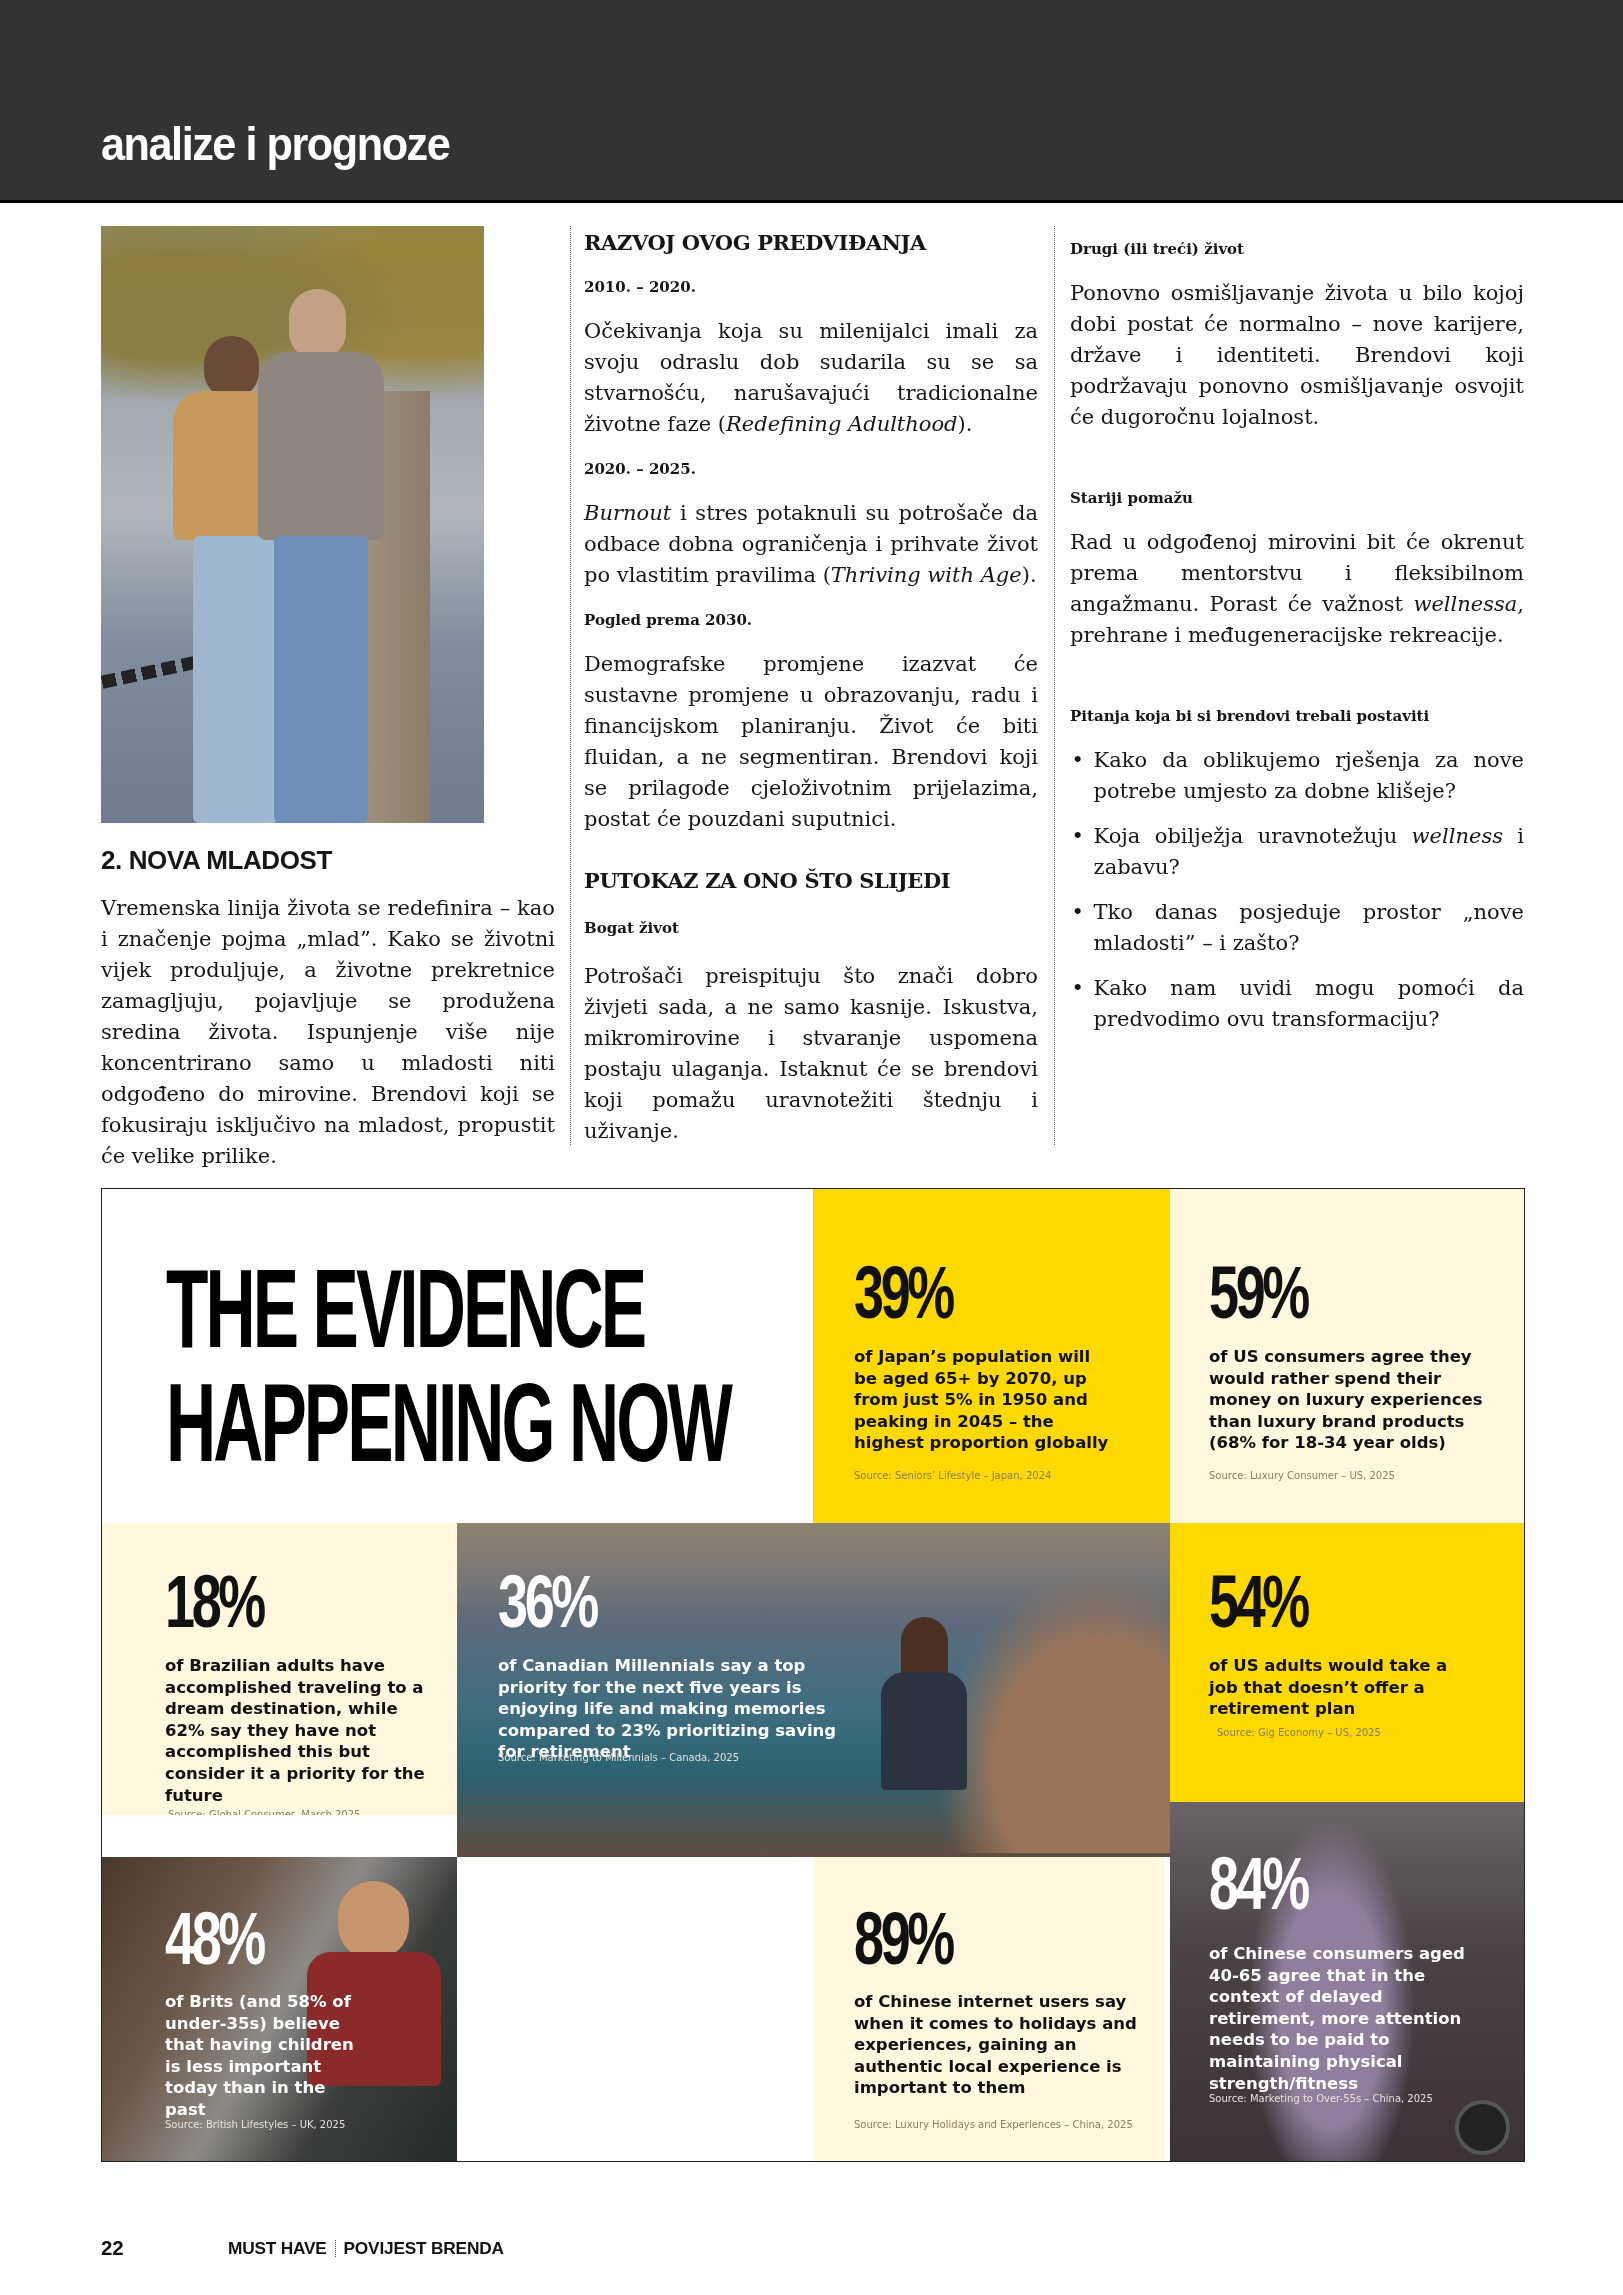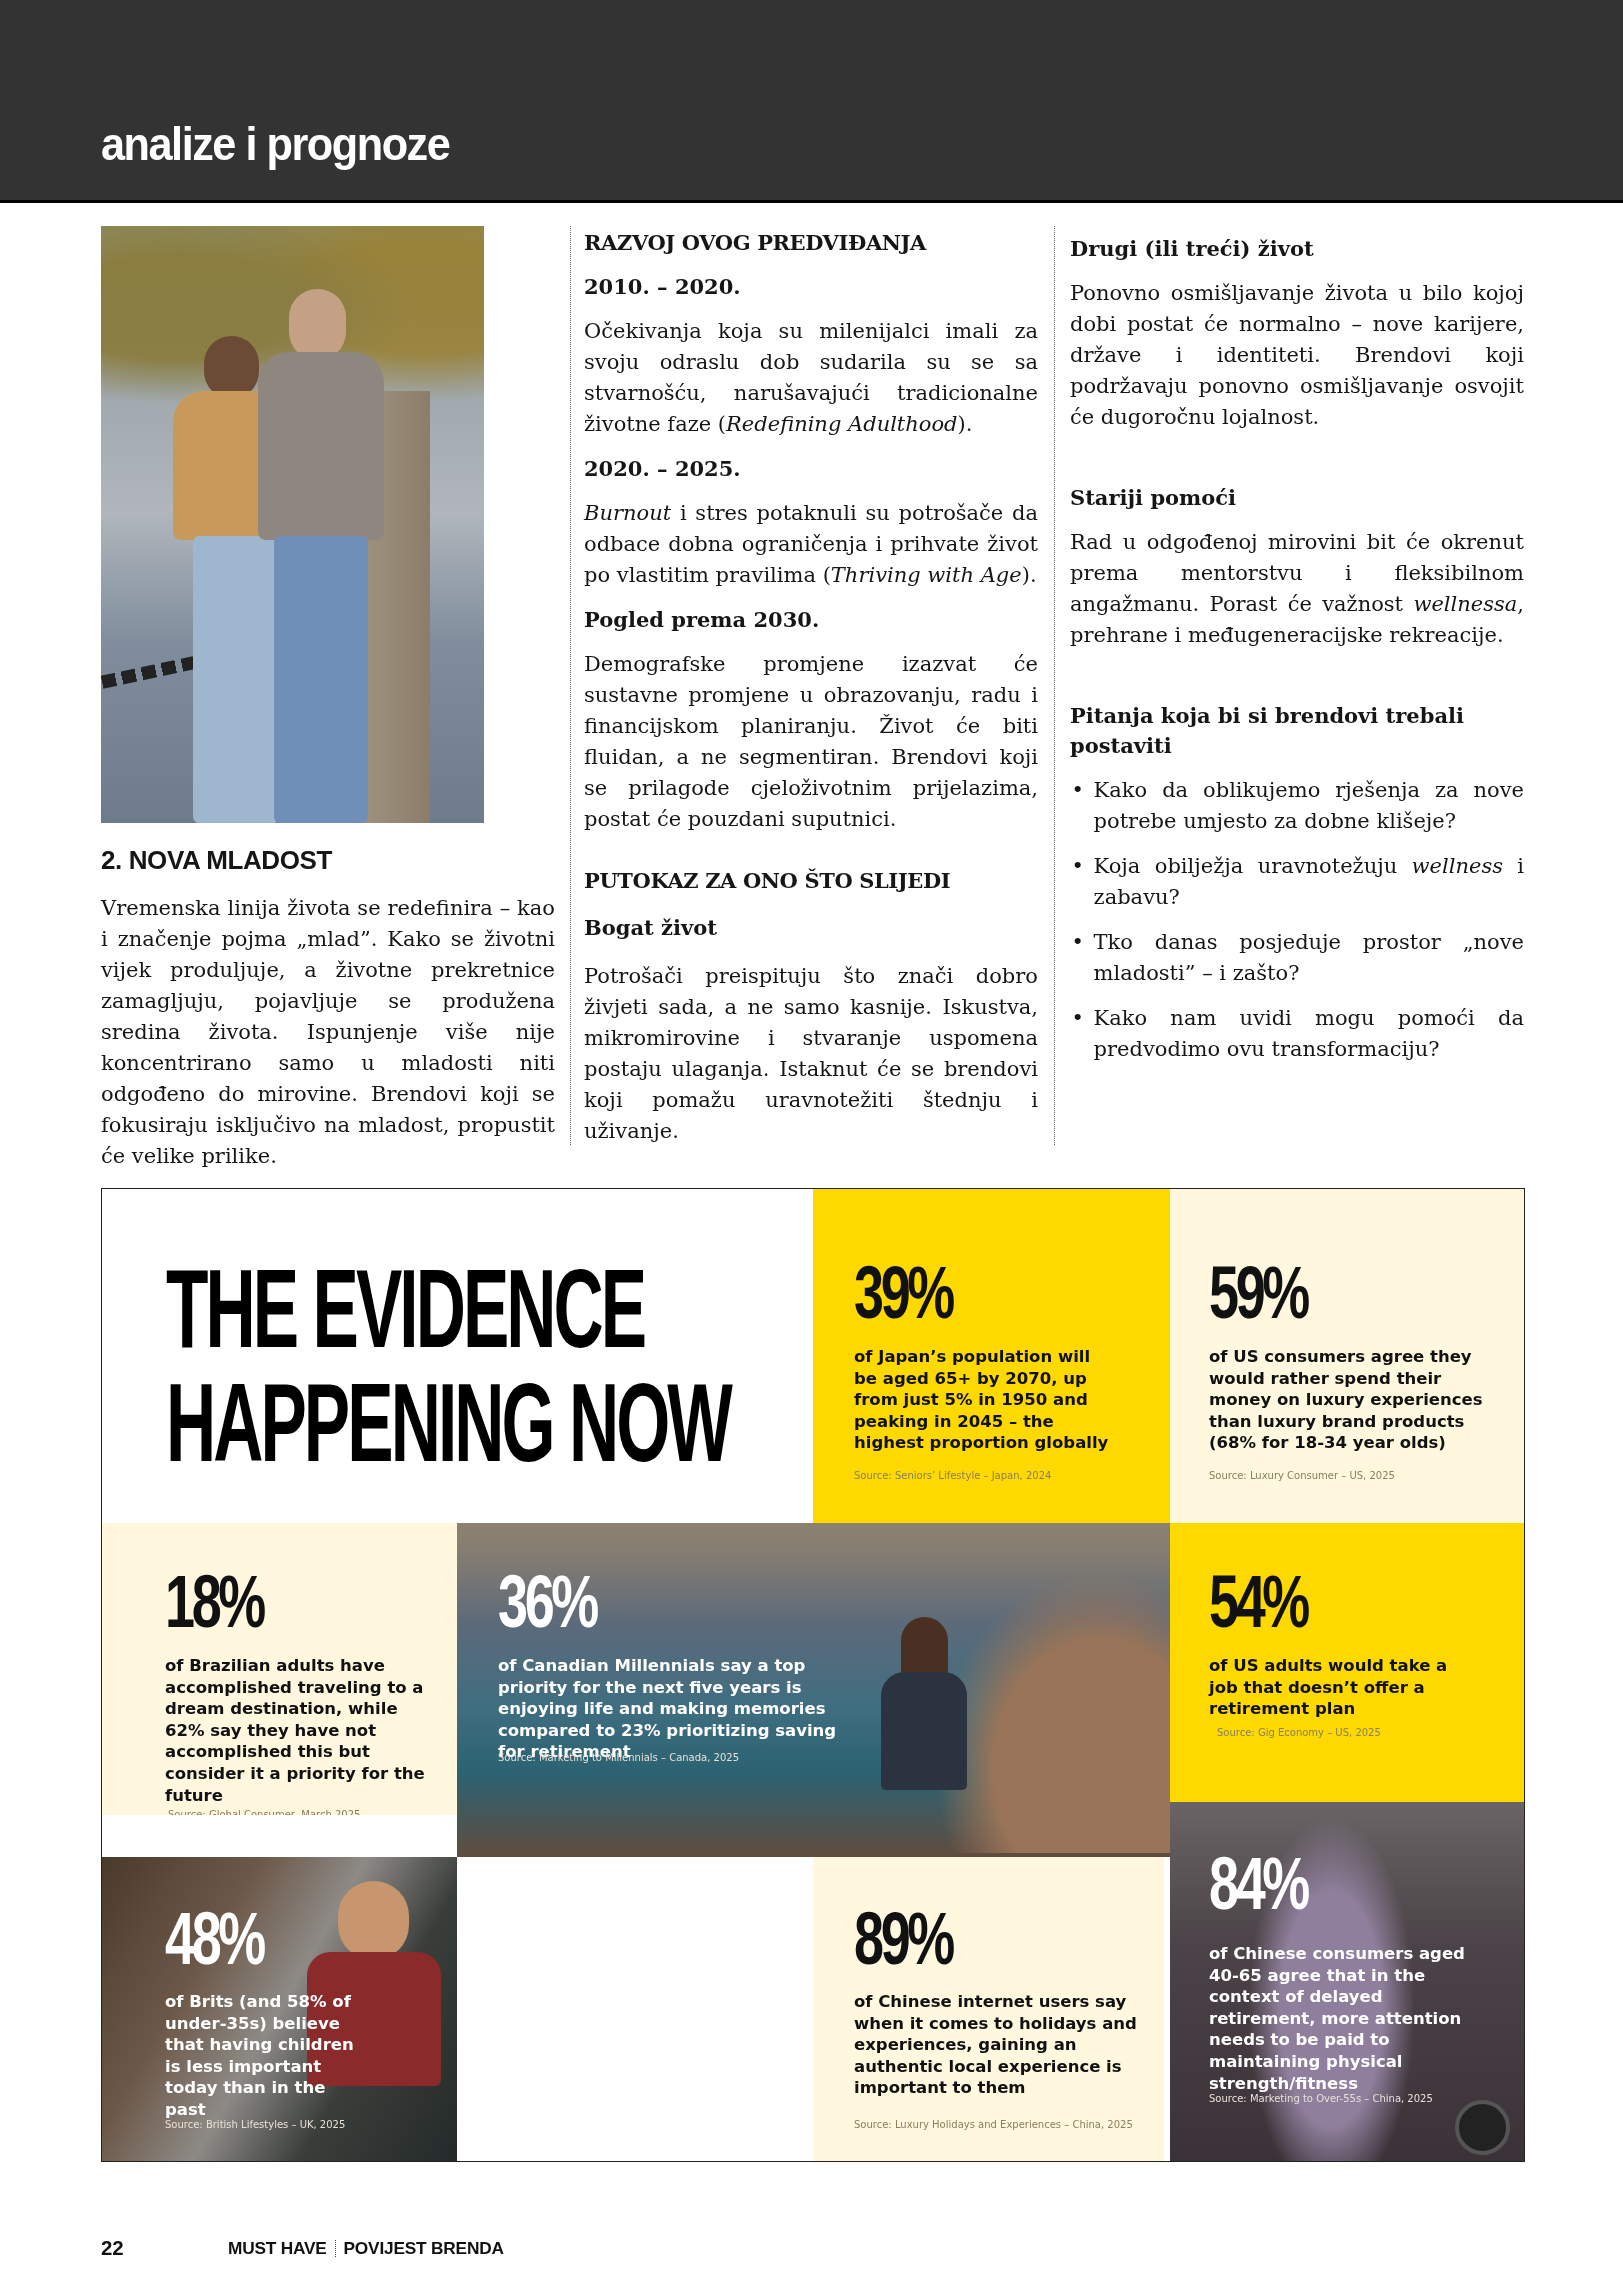--- a/index.html
+++ b/index.html
@@ -28,21 +28,21 @@
   .hero-photo .man .legs { position:absolute; left:15.7px; top:247px; width:94px; height:287px; background:#6f8fb8; border-radius:6.3px; }
   .hero-photo .chain { position:absolute; left:0; top:440px; width:94px; height:12.6px; background: repeating-linear-gradient(90deg,#222 0 14px, transparent 14px 20.4px); transform: rotate(-12deg); }
 
   
   .col-divider { position: absolute; top: 226px; height: 919px; border-left: 1.6px dotted #666; }
 
   
   .col { position: absolute; font-family: "DejaVu Serif", serif; font-size: 21px; line-height: 31px; color: #161616; }
   .col p { text-align: justify; }
   .col .kicker { font-family: "DejaVu Serif", serif; font-weight: 700; font-size: 21px; line-height: 30px; letter-spacing: -0.4px; }
-  .col .subhead { font-weight: 700; font-size: 21px; line-height: 30px; }
+  .col .subhead { font-weight: 700; font-size: 15px; line-height: 30px; }
   .col em { font-style: italic; }
 
   .col-left { left: 101px; top: 845px; width: 454px; }
   .col-left .section-heading { font-family: "Liberation Sans", sans-serif; font-weight: 700; font-size: 26px; margin-bottom: 17.3px; letter-spacing: -0.4px; }
 
   .col-mid { left: 584px; top: 228px; width: 454px; }
   .col-right { left: 1070px; top: 234px; width: 454px; } .mb18 { margin-bottom: 14px; } .mb22 { margin-bottom: 17.3px; } .mb64 { margin-bottom: 50px; } .mb40 { margin-bottom: 31px; }
 
   .bullets { list-style: none; }
   .bullets li { position: relative; padding-left: 23.6px; margin-bottom: 14px; text-align: justify; }
@@ -121,21 +121,21 @@
   <div class="subhead mb18">Pogled prema 2030.</div>
   <p class="mb40">Demografske promjene izazvat će sustavne promjene u obrazovanju, radu i financijskom planiranju. Život će biti fluidan, a ne segmentiran. Brendovi koji se prilagode cjeloživotnim prijelazima, postat će pouzdani suputnici.</p>
   <div class="kicker mb22">PUTOKAZ ZA ONO ŠTO SLIJEDI</div>
   <div class="subhead mb22">Bogat život</div>
   <p>Potrošači preispituju što znači dobro živjeti sada, a ne samo kasnije. Iskustva, mikromirovine i stvaranje uspomena postaju ulaganja. Istaknut će se brendovi koji pomažu uravnotežiti štednju i uživanje.</p>
 </div>
 
 <div class="col col-right">
   <div class="subhead mb18">Drugi (ili treći) život</div>
   <p class="mb64">Ponovno osmišljavanje života u bilo kojoj dobi postat će normalno – nove karijere, države i identiteti. Brendovi koji podržavaju ponovno osmišljavanje osvojit će dugoročnu lojalnost.</p>
-  <div class="subhead mb18">Stariji pomoći</div>
+  <div class="subhead mb18">Stariji pomažu</div>
   <p class="mb64"><span>Rad u odgođenoj mirovini bit će okrenut prema mentorstvu i fleksibilnom angažmanu. Porast će važnost </span><em>wellnessa</em><span>, prehrane i međugeneracijske rekreacije.</span></p>
   <div class="subhead mb18">Pitanja koja bi si brendovi trebali postaviti</div>
   <ul class="bullets">
     <li><span>Kako da oblikujemo rješenja za nove potrebe umjesto za dobne klišeje?</span></li>
     <li><span>Koja obilježja uravnotežuju </span><em>wellness</em><span> i zabavu?</span></li>
     <li><span>Tko danas posjeduje prostor „nove mladosti” – i zašto?</span></li>
     <li><span>Kako nam uvidi mogu pomoći da predvodimo ovu transformaciju?</span></li>
   </ul>
 </div>
 

